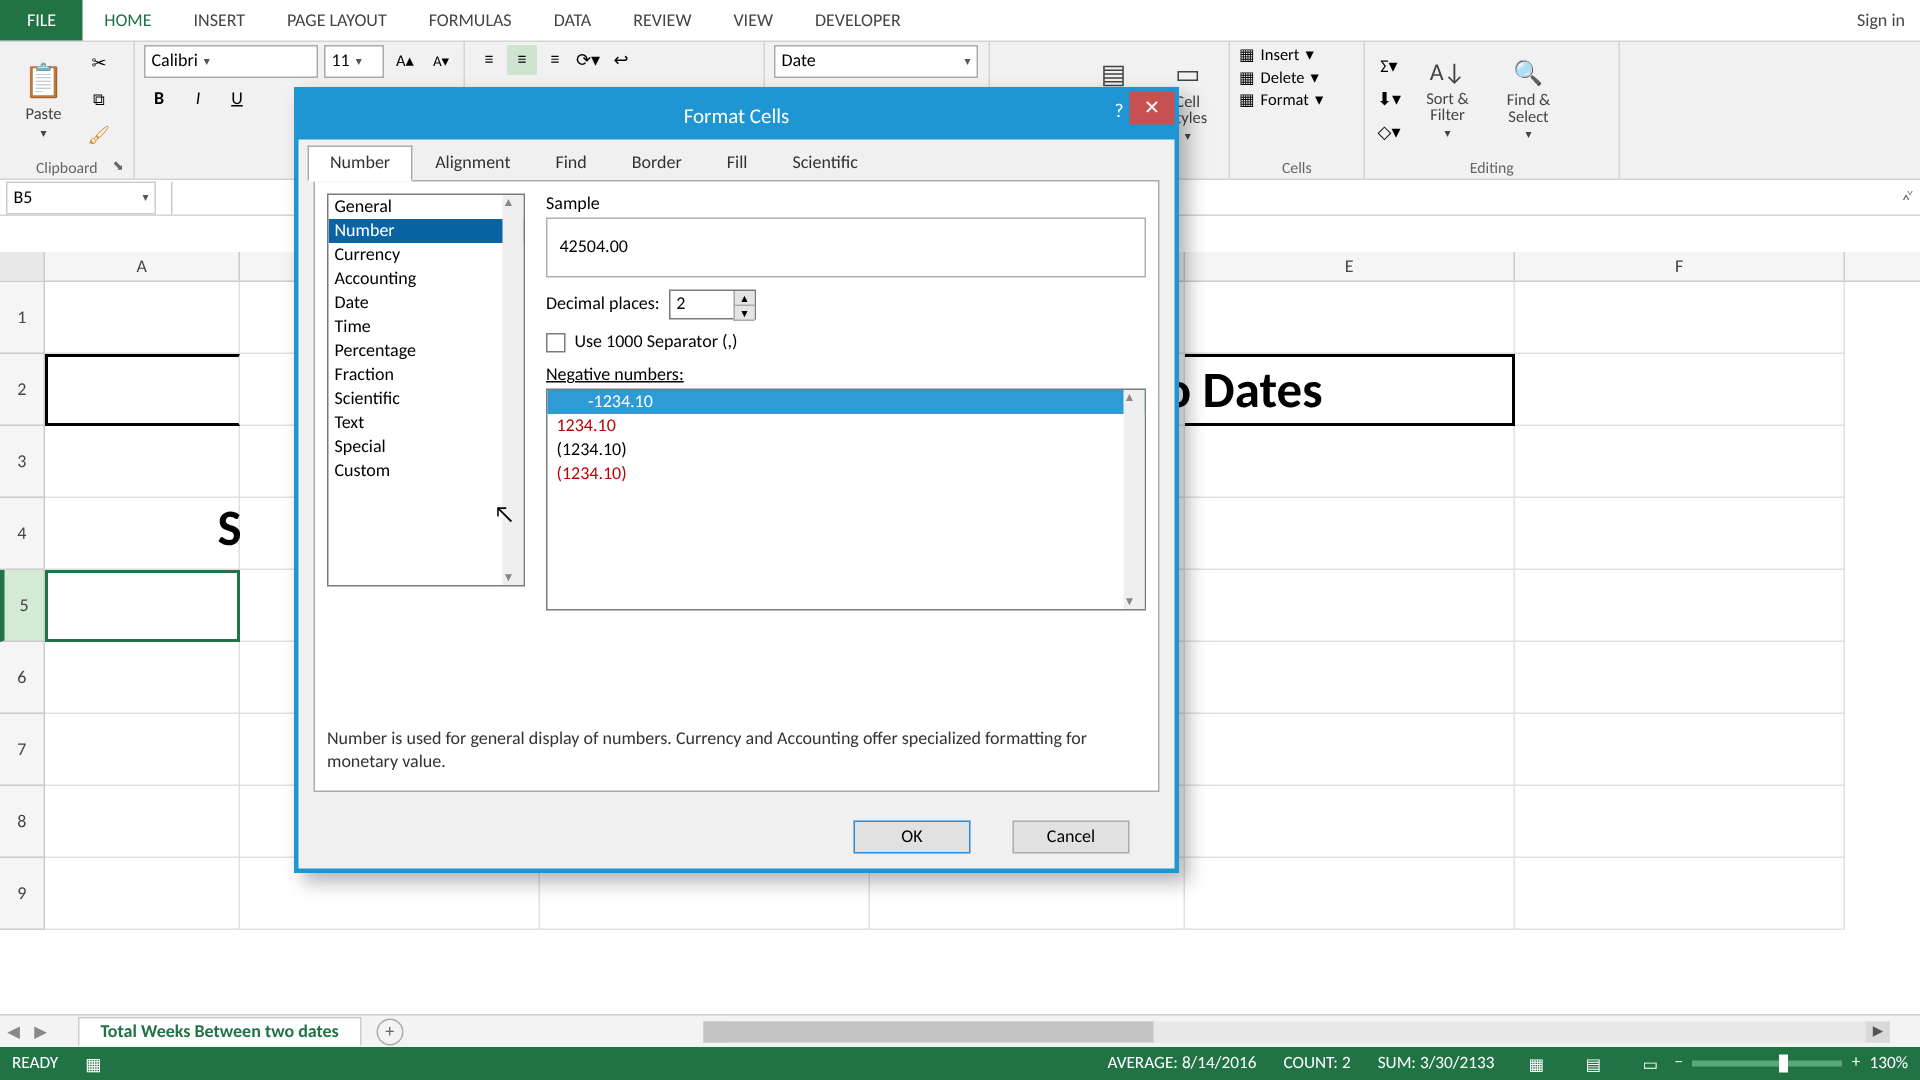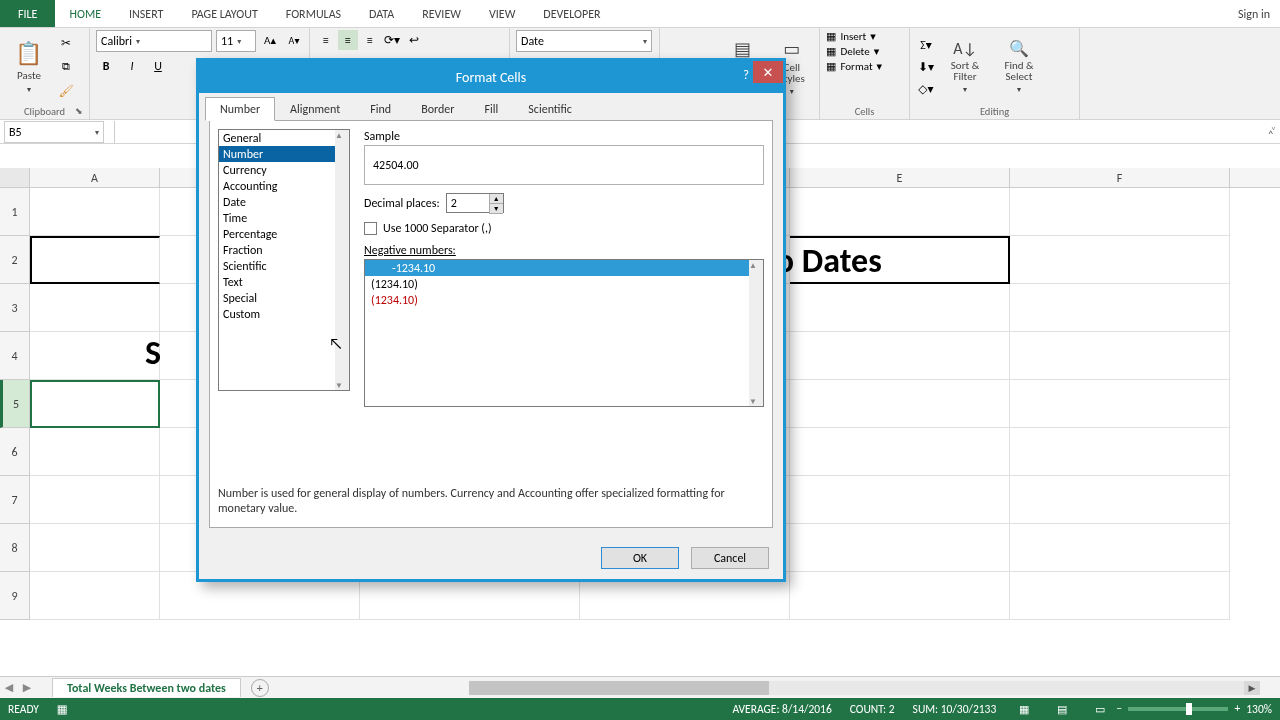--- a/index.html
+++ b/index.html
@@ -84,21 +84,21 @@
 .chk-box { width: 13px; height: 13px; border: 1px solid #7a7a7a; background:#fff; }
 .neg-label { font-size: 12px; text-decoration: underline; margin-bottom: 2px; }
 .neg-list { border: 1px solid #7a7a7a; background: #fff; height: 148px; position: relative; font-size: 12px; }
 .neg-item { padding: 1px 6px; }
 .neg-item.sel { background: #2e9bd6; color: #fff; padding-left: 27px; }
 .neg-item.red { color: #b00; }
 .neg-scroll { position:absolute; right:0; top:0; bottom:0; width:14px; background:#efefef; display:flex; flex-direction:column; justify-content:space-between; font-size:8px; color:#888; }
 
 .desc-text { position: absolute; left: 8px; right: 8px; bottom: 10px; font-size: 12px; color: #333; line-height: 1.3; }
 
-.dlg-btns { position: absolute; right: 14px; bottom: 10px; display: flex; gap: 12px; }
+.dlg-btns { position: absolute; right: 30px; bottom: 10px; display: flex; gap: 28px; }
 .dlg-btn { width: 78px; height: 22px; background: #e1e1e1; border: 1px solid #adadad; font-size: 12px; cursor: pointer; }
 .dlg-btn.primary { border: 1px solid #2e8cd6; }
 
 .cursor-arrow { position: absolute; left: 329px; top: 334px; font-size: 16px; color: #000; z-index: 200; pointer-events: none; }
 
 .collapse-ribbon { position:absolute; right:6px; top:100px; font-size:12px; color:#666; cursor:pointer; }
 </style>
 </head>
 <body>
 
@@ -365,21 +365,21 @@
     <div class="hscroll-arrow" style="margin-left:auto;">▶</div>
   </div>
 </div>
 
 <div class="status-bar">
   <span>READY</span>
   <span>▦</span>
   <div class="spacer"></div>
   <span>AVERAGE: 8/14/2016</span>
   <span>COUNT: 2</span>
-  <span>SUM: 10/30/2133</span>
+  <span>SUM: 3/30/2133</span>
   <div class="view-btn">▦</div>
   <div class="view-btn">▤</div>
   <div class="view-btn">▭</div>
   <div style="width:100px; height:4px; background:#5aa878; position:relative;">
     <div style="position:absolute; left:-12px; top:-6px;">−</div>
     <div style="position:absolute; right:-12px; top:-6px;">+</div>
     <div style="position:absolute; left:58px; top:-4px; width:6px; height:12px; background:#fff;"></div>
   </div>
   <span>130%</span>
 </div>
@@ -435,20 +435,21 @@
               </div>
           </div>
         </div>
         <div class="chk">
           <div class="chk-box"></div>
           <span>Use 1000 Separator (,)</span>
         </div>
         <div class="neg-label">Negative numbers:</div>
         <div class="neg-list" id="neg-list">
           <div class="neg-item sel">-1234.10</div>
+            <div class="neg-item red">1234.10</div>
             <div class="neg-item">(1234.10)</div>
             <div class="neg-item red">(1234.10)</div>
             <div class="neg-scroll">
               <div>▲</div>
               <div>▼</div>
             </div>
         </div>
       </div>
       <div class="desc-text">Number is used for general display of numbers.  Currency and Accounting offer specialized formatting for monetary value.</div>
     </div>

